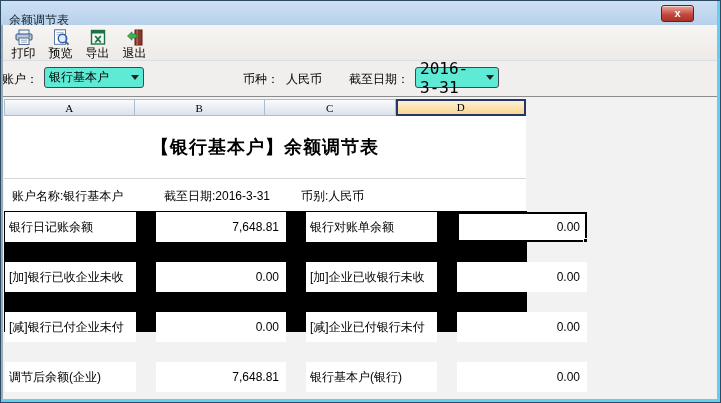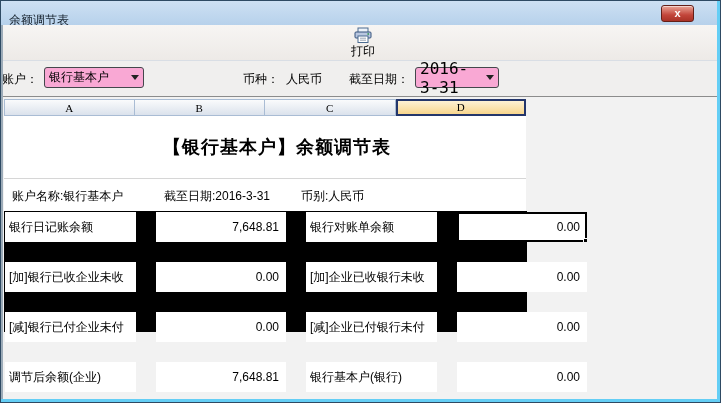--- a/index.html
+++ b/index.html
@@ -16,46 +16,46 @@
     background:linear-gradient(#cde0f3, #a9c8e6); border-bottom:1px solid #8fb0cf;
     display:flex; align-items:center; padding-left:8px; color:#16222e; }
   .close-btn { position:absolute; top:4px; right:26px; width:33px; height:17px;
     background:linear-gradient(#eba698, #c2453a 60%, #a93227); border:1px solid #641f18; border-radius:3px;
     color:#fff; font-weight:bold; font-size:11px; line-height:14px; text-align:center;
     box-shadow:inset 0 1px 0 rgba(255,255,255,.55); cursor:pointer; }
 
   
   .toolbar { position:absolute; left:1px; top:24px; width:717px; height:36px;
     background:linear-gradient(#f7f5f3,#edeae7); border-bottom:1px solid #d9dee5;
-    display:flex; align-items:center; padding:2px 0 0 5px; gap:4px;flex-direction:column; }
+    display:flex; align-items:flex-end; padding:2px 0 0 5px; gap:4px; }
   .tbtn { width:33px; display:flex; flex-direction:column; align-items:center; cursor:pointer; }
   .tbtn svg { width:18px; height:17px; display:block; }
   .tbtn .tlabel { font-size:12px; line-height:14px; white-space:nowrap; }
 
   
   .formrow { position:absolute; left:1px; top:60px; width:717px; height:35px; background:#f0efee; }
   .formrow .lbl { position:absolute; top:10px; }
-  .combo { position:absolute; top:6px; height:21px; background:#f9a8d4; border:1px solid #44474c; border-radius:3px;
+  .combo { position:absolute; top:6px; height:21px; background:#5eead4; border:1px solid #44474c; border-radius:3px;
     display:flex; align-items:center; padding:0 4px; cursor:pointer; }
   .combo .arrow { position:absolute; right:4px; top:7px; width:0; height:0;
     border-left:4px solid transparent; border-right:4px solid transparent; border-top:5px solid #222; }
   .combo-account { left:42px; width:100px; }
   .combo-date { left:413px; width:84px; font-family:"DejaVu Sans Mono", monospace; font-size:16px; }
 
   
   .gridpanel { position:absolute; left:1px; top:95px; width:717px; height:306px; background:#f2f2f2; border-top:1px solid #8c8c8c; }
   .colheaders { position:absolute; left:2px; top:2px; width:522px; height:17px; display:flex; }
   .colheader { width:130.5px; height:17px; text-align:center; font-family:"Liberation Serif", serif; font-size:11px; line-height:16px;
     background:linear-gradient(#fafbfc,#dbe2ec); border:1px solid #a9bcd4; border-left:none; }
   .colheader:first-child { border-left:1px solid #a9bcd4; }
   .colheader.selected { background:linear-gradient(#fdf1d5,#f8d68d); border:2px solid #24366b; line-height:13px; }
 
   .whitearea { position:absolute; left:2px; top:19px; width:522px; height:216px; background:#fff; }
   .sheet-title { position:absolute; left:0; top:0; width:100%; height:62px; display:flex; align-items:center; justify-content:center;
-    font-size:18px; font-weight:bold; letter-spacing:1px;margin-left:12px; }
+    font-size:18px; font-weight:bold; letter-spacing:1px; }
   .info-row { position:absolute; left:0; top:62px; width:100%; height:33px; border-top:1px solid #d6d6d6; }
   .info-row span { position:absolute; top:9px; }
   .info-account { left:8px; }
   .info-date { left:160px; }
   .info-currency { left:297px; }
 
   .rtable { position:absolute; left:0; top:95px; width:523px; height:121px;
     display:grid; grid-template-columns:130.5px 130.5px 130.5px 130.5px; grid-template-rows:30px 30px 30px 30px;
     border:1px solid #000; background:#000; grid-gap:1px;gap:20px; }
   .cell { background:#fff; display:flex; align-items:center; padding:0 4px; overflow:hidden; white-space:nowrap; }

